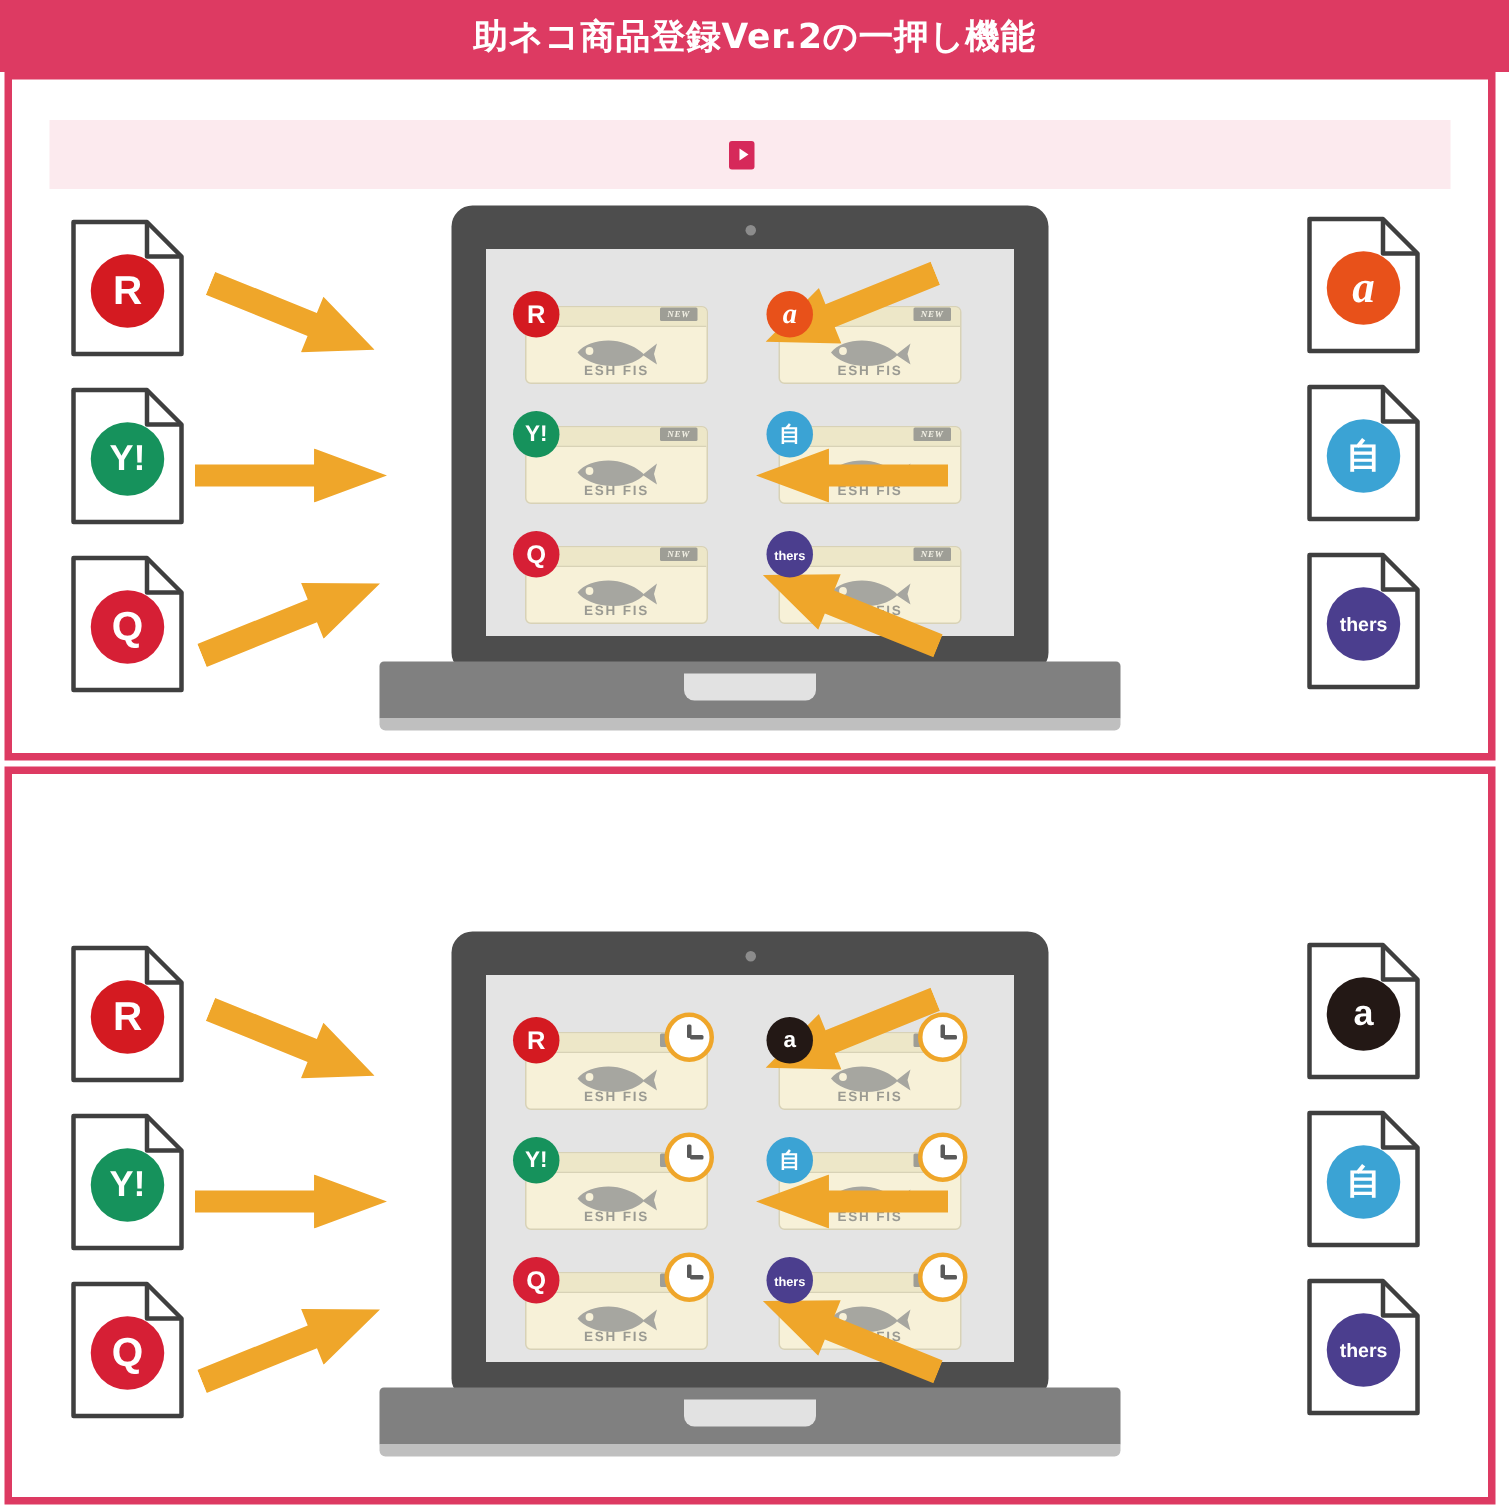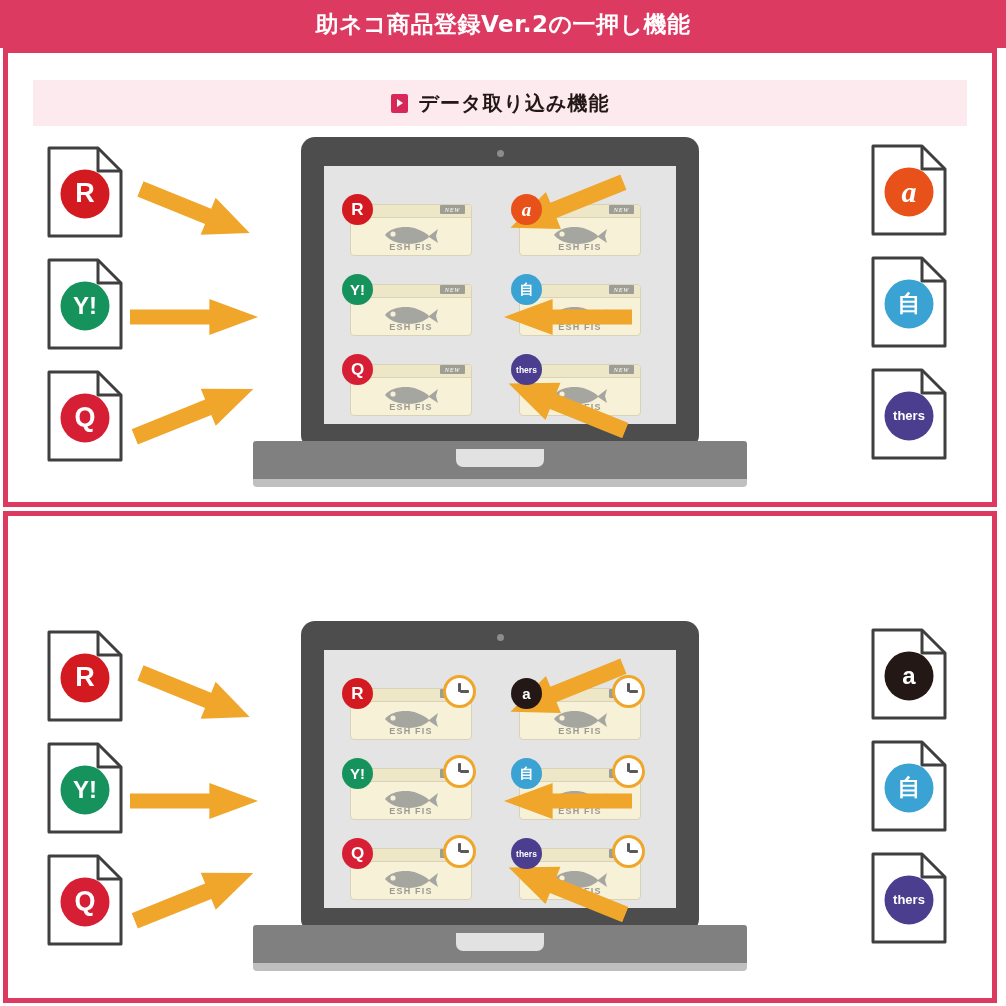--- a/index.html
+++ b/index.html
@@ -162,21 +162,20 @@
 
   <div class="title-bar">
     <span class="title-text">助ネコ商品登録Ver.2の一押し機能</span>
   </div>
 
   <div class="panel" id="panel-1">
     <div class="panel-header">
       <span class="play-icon">
           <span class="tri"></span>
         </span>
-      <span class="hdr-text">データ取り込み機能</span>
     </div>
     <div class="stage">
         <div class="laptop">
           <div class="lid" style="background: rgb(77, 77, 77);">
             <div class="camera"></div>
             <div class="screen" style="background: rgb(228, 228, 228);">
               <div class="cards">
                 <div class="card-slot" style="left: 18px; top: 28px;">
                   <div class="card">
                     <div class="card-bar"></div>

